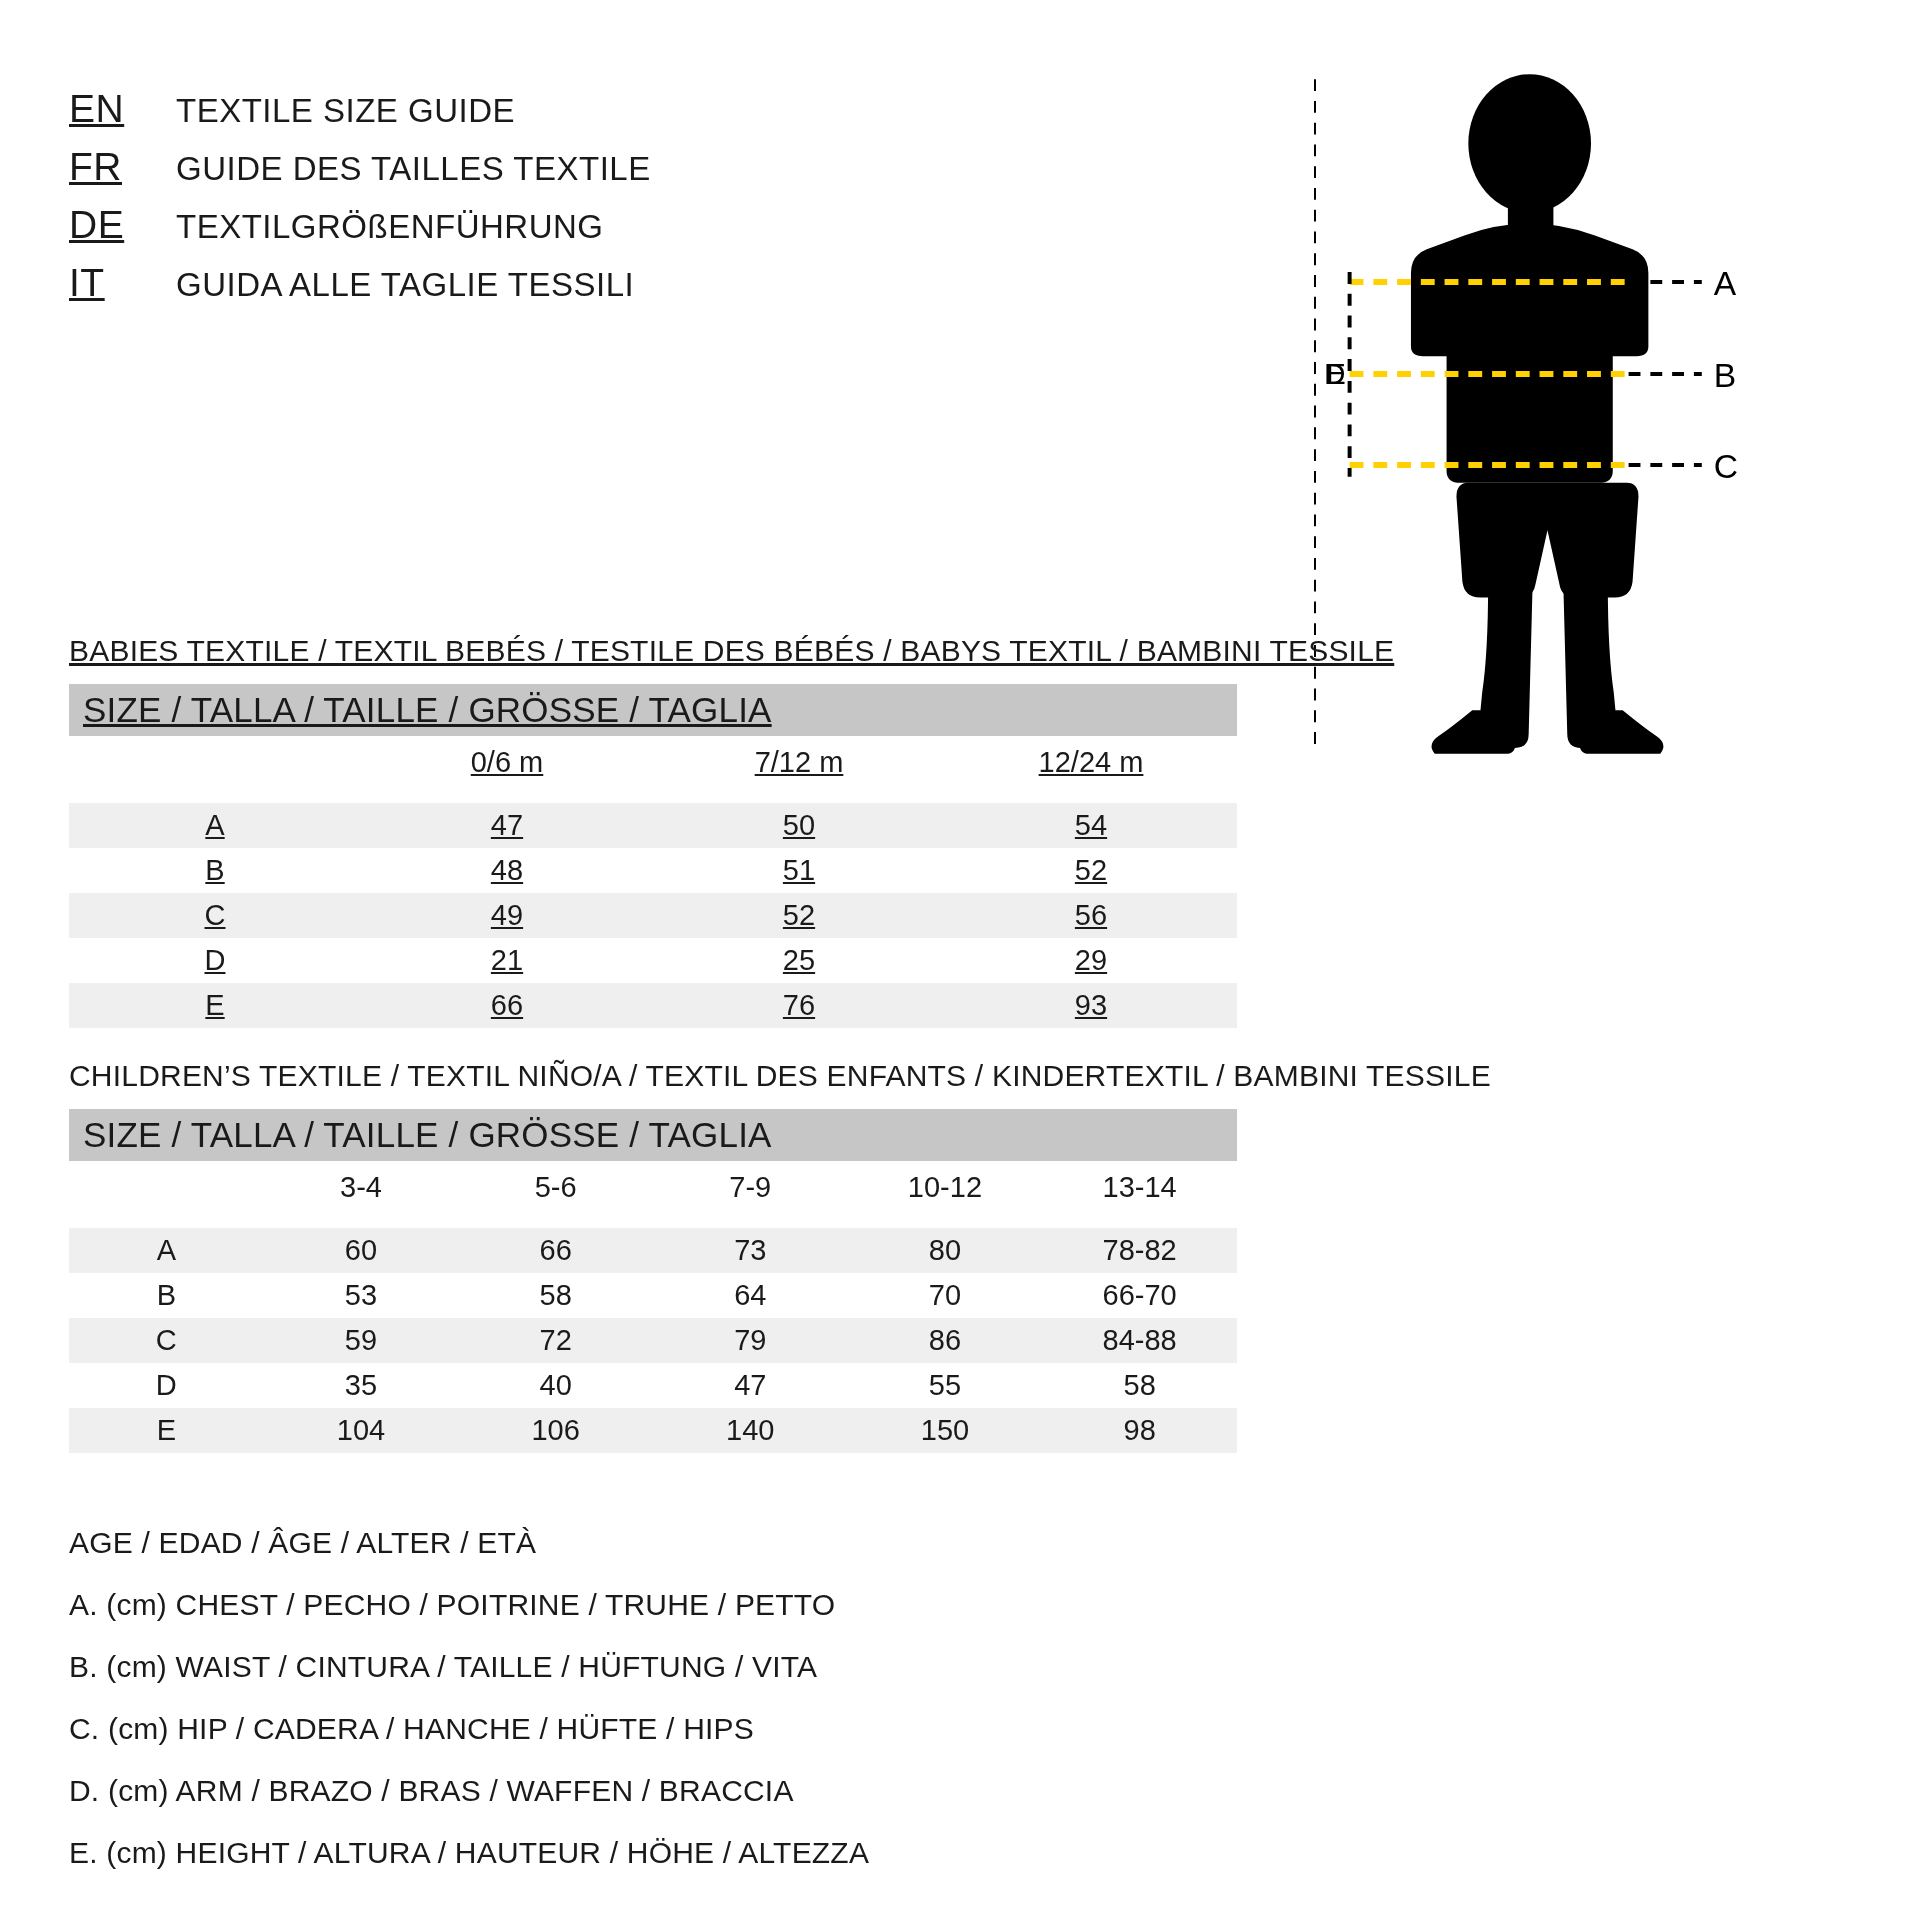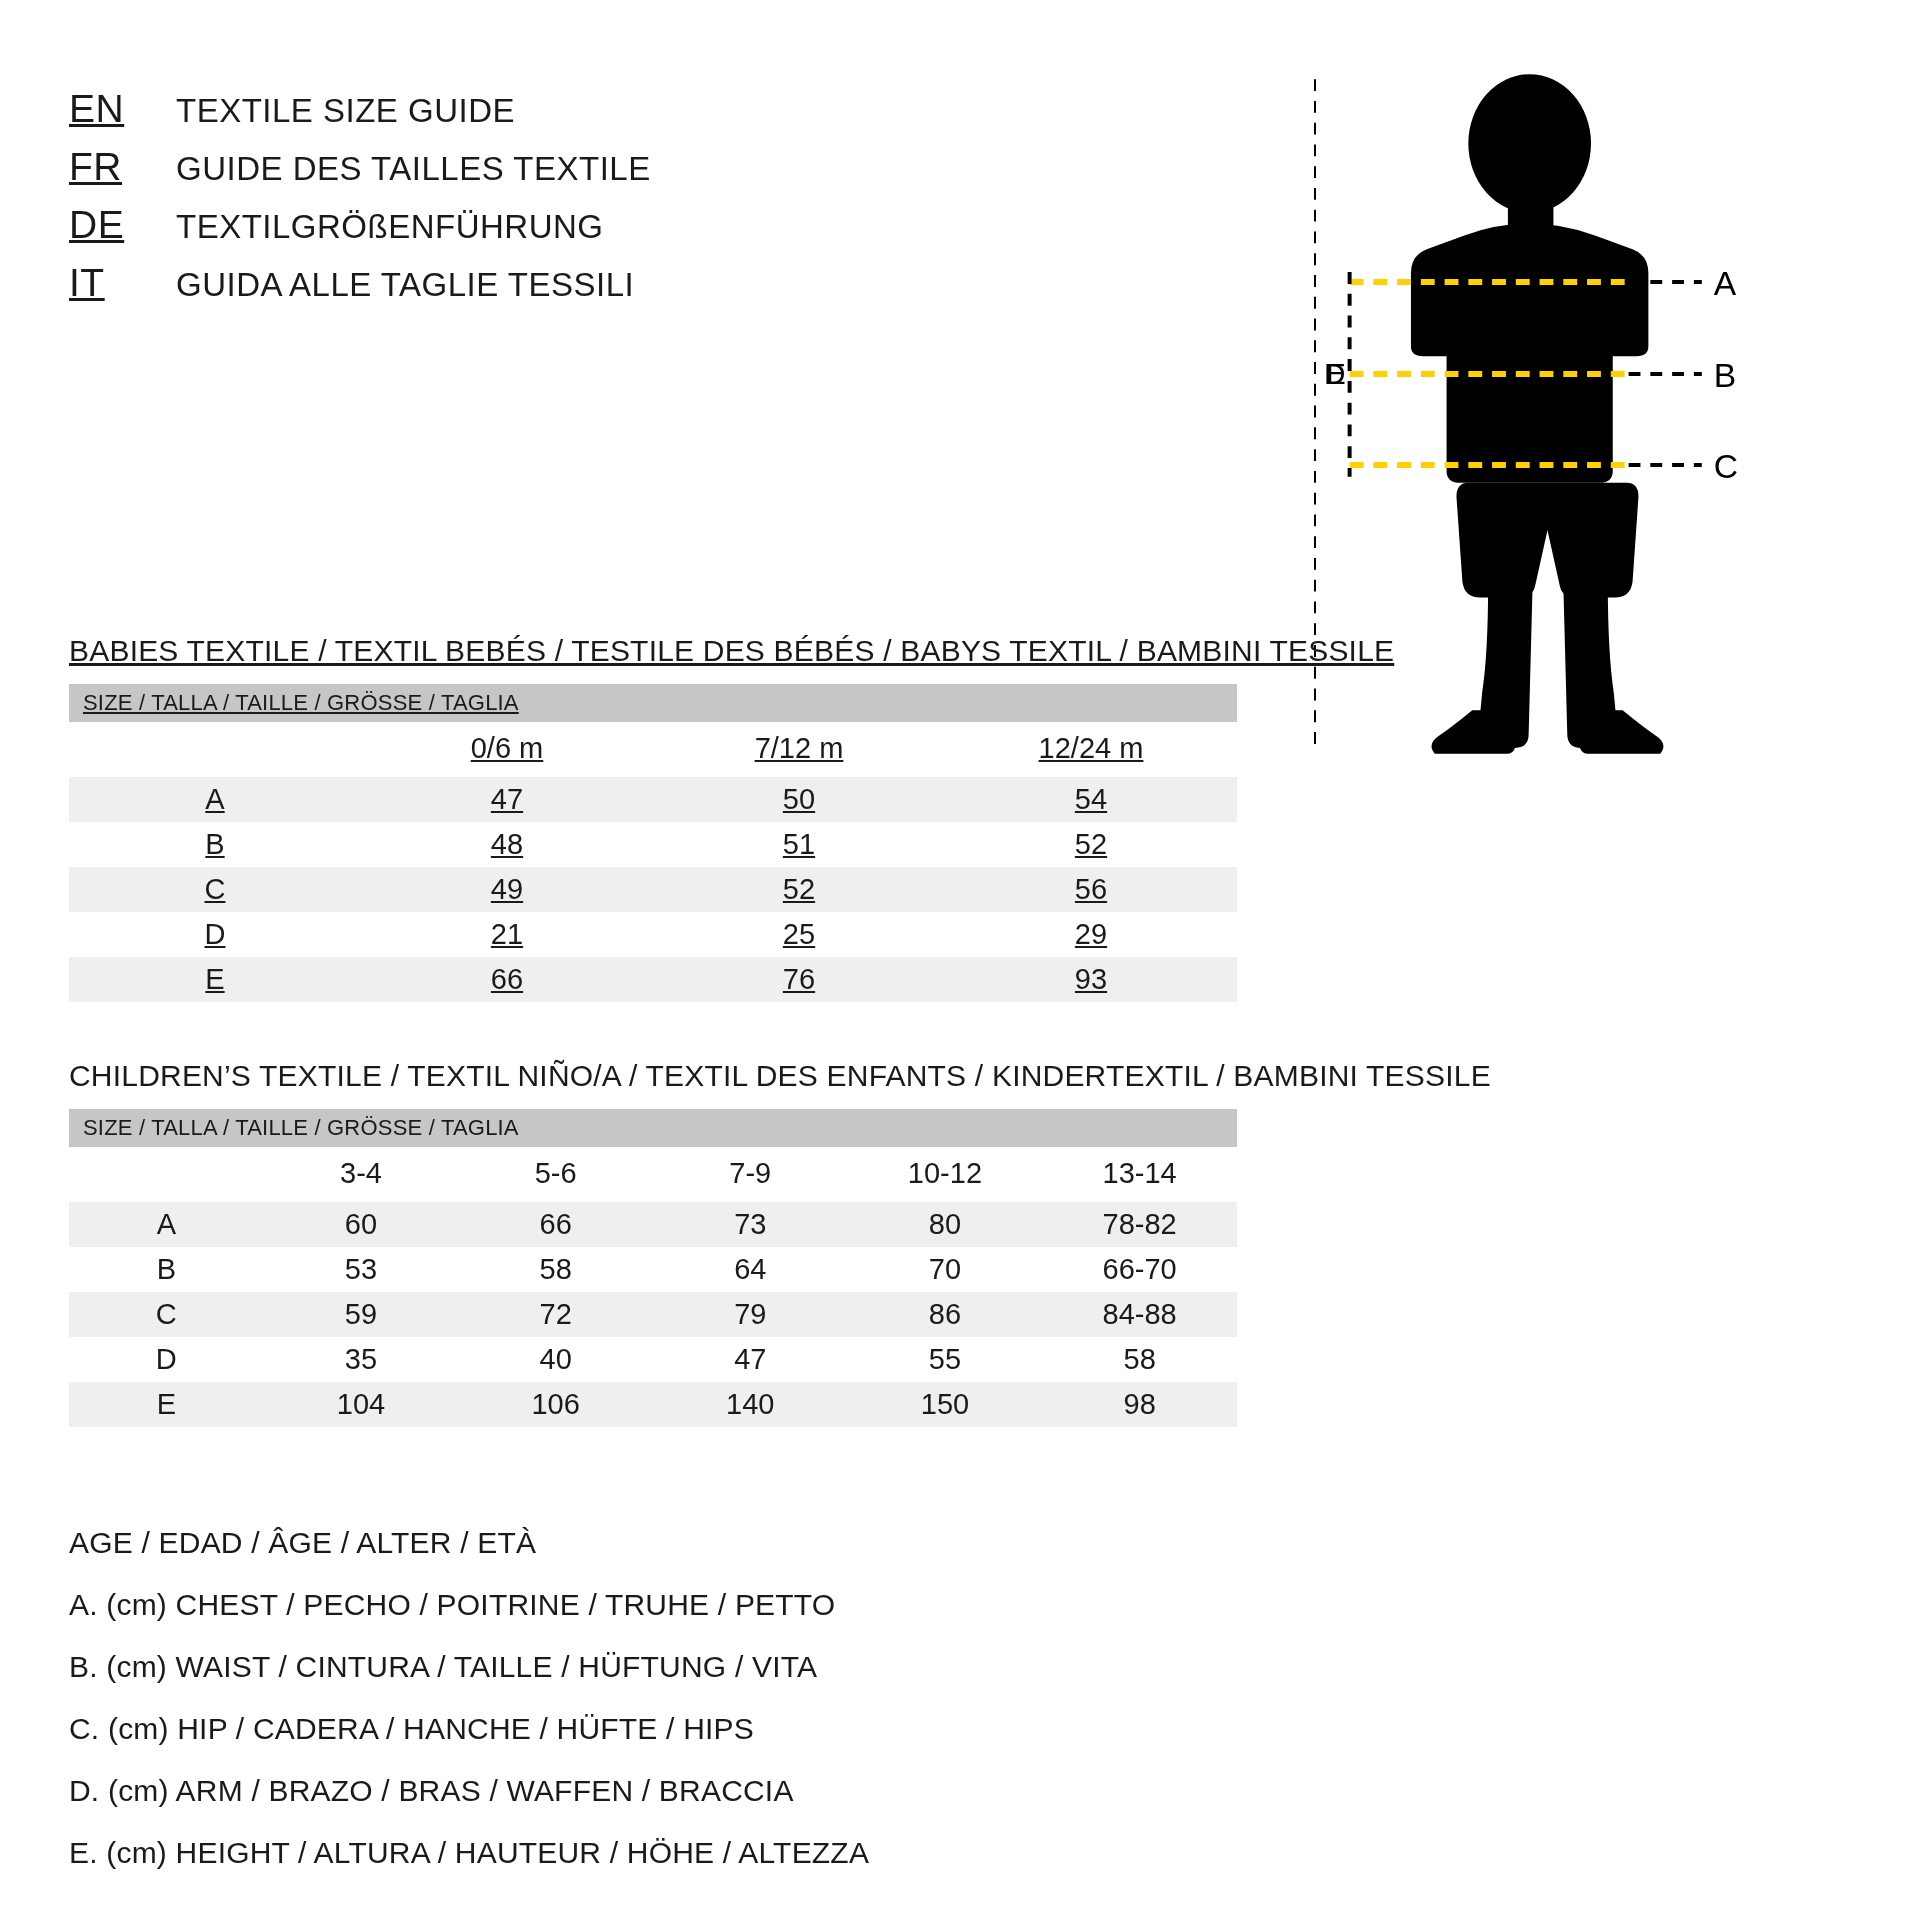--- a/index.html
+++ b/index.html
@@ -87,27 +87,27 @@
     font-size: 29px;
     font-weight: normal;
     padding: 6px 0;
     text-align: center;
     color: #1a1a1a;
   }
   tr.header-row td {
     background: #c6c6c6;
     text-align: left;
     padding-left: 14px;
-    font-size: 22px;
+    font-size: 35px;
     letter-spacing: 0.2px;
   }
   tr.sizes-row td {
     background: #ffffff;
     padding-top: 10px;
-    padding-bottom: 12px;
+    padding-bottom: 24px;
   }
   tr.zebra td { background: #efefef; }
   tr.plain td { background: #ffffff; }
 
   td.row-label {
     width: 99px;
     text-align: left;
     padding-left: 14px;
   }
   td.cell { width: 214px; }

